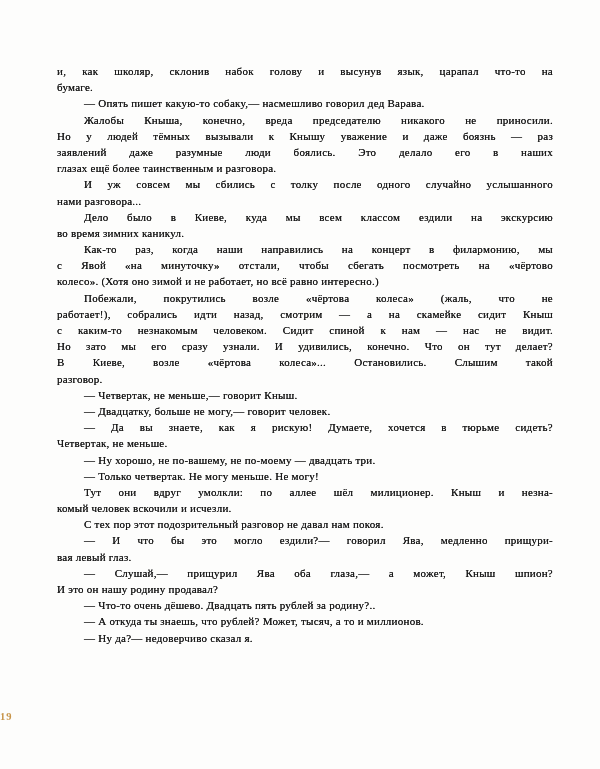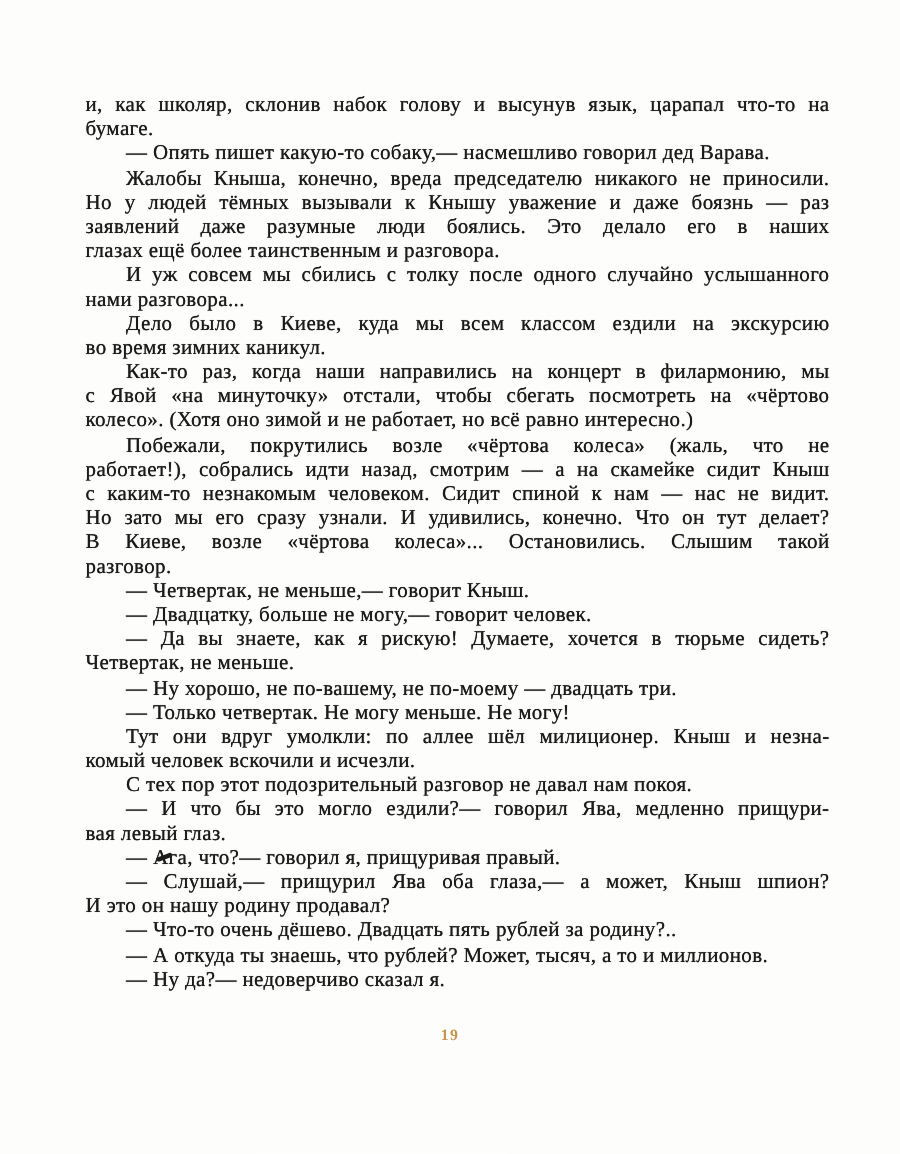--- a/index.html
+++ b/index.html
@@ -15,21 +15,21 @@
   }
   .page {
     position: absolute;
     inset: 0;
   }
   .text-block {
     position: absolute;
     left: 57px;
     top: 63px;
     width: 496px;
-    font-size: 14px;
+    font-size: 11px;
     line-height: 16.2px;
     letter-spacing: 0.25px;
     text-shadow: 0 0 0.45px currentColor;
   }
   .line {
     text-align: justify;
     text-align-last: justify;
     position: relative;
     white-space: normal;
     height: 16.2px;
@@ -46,24 +46,24 @@
     left: 47px;
     top: 5px;
     width: 11px;
     height: 2.6px;
     border-radius: 1.5px;
     transform: rotate(-20deg);
     background: currentColor;
   }
   .page-number {
     position: absolute;
-    top: 685px;
+    top: 711px;
     left: 0;
     width: 600px;
-    text-align: center;
+    text-align: left;
     font-size: 10.5px;
     font-weight: bold;
     letter-spacing: 1px;
   }
 </style>
 </head>
 <body>
 
 <div class="page" style="background: rgb(253, 253, 252);">
   <div class="text-block" style="color: rgb(27, 27, 27);">
@@ -91,21 +91,20 @@
       <div class="line indent end">— Двадцатку, больше не могу,— говорит человек.</div>
       <div class="line indent">— Да вы знаете, как я рискую! Думаете, хочется в тюрьме сидеть?</div>
       <div class="line end">Четвертак, не меньше.</div>
       <div class="line indent end">— Ну хорошо, не по-вашему, не по-моему — двадцать три.</div>
       <div class="line indent end">— Только четвертак. Не могу меньше. Не могу!</div>
       <div class="line indent">Тут они вдруг умолкли: по аллее шёл милиционер. Кныш и незна-</div>
       <div class="line end">комый человек вскочили и исчезли.</div>
       <div class="line indent end">С тех пор этот подозрительный разговор не давал нам покоя.</div>
       <div class="line indent">— И что бы это могло ездили?— говорил Ява, медленно прищури-</div>
       <div class="line end">вая левый глаз.</div>
-      <div class="line indent end">— Ага, что?— говорил я, прищуривая правый.<span class="ink-mark"></span></div>
       <div class="line indent">— Слушай,— прищурил Ява оба глаза,— а может, Кныш шпион?</div>
       <div class="line end">И это он нашу родину продавал?</div>
       <div class="line indent end">— Что-то очень дёшево. Двадцать пять рублей за родину?..</div>
       <div class="line indent end">— А откуда ты знаешь, что рублей? Может, тысяч, а то и миллионов.</div>
       <div class="line indent end">— Ну да?— недоверчиво сказал я.</div>
     </div>
   <div class="page-number" style="color: rgb(200, 149, 74);">19</div>
 </div>
 
 </body></html>

